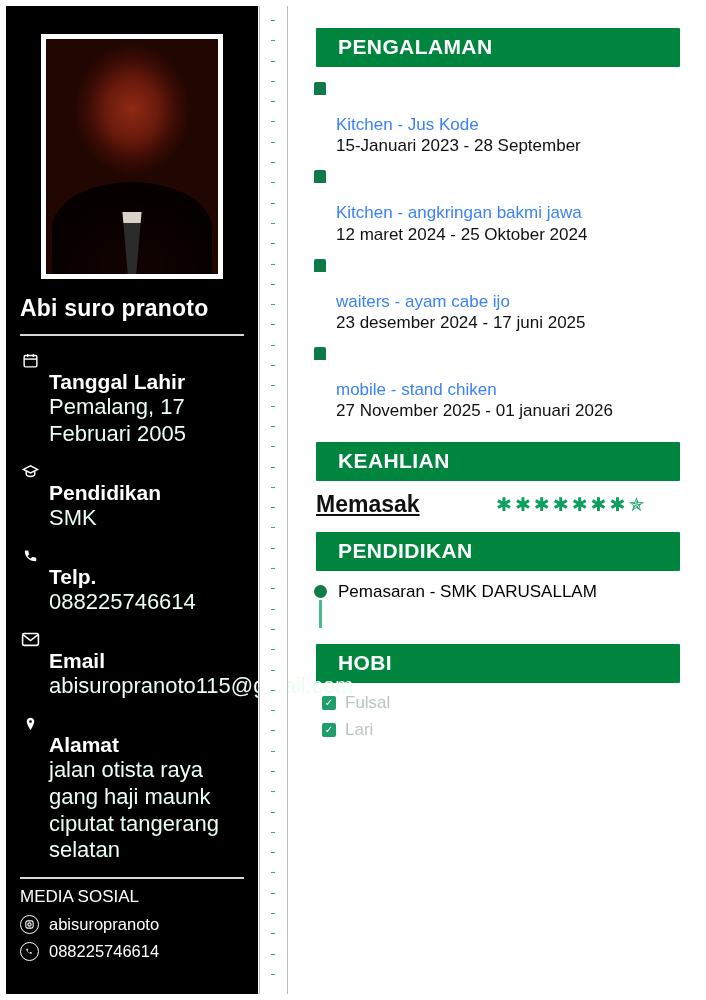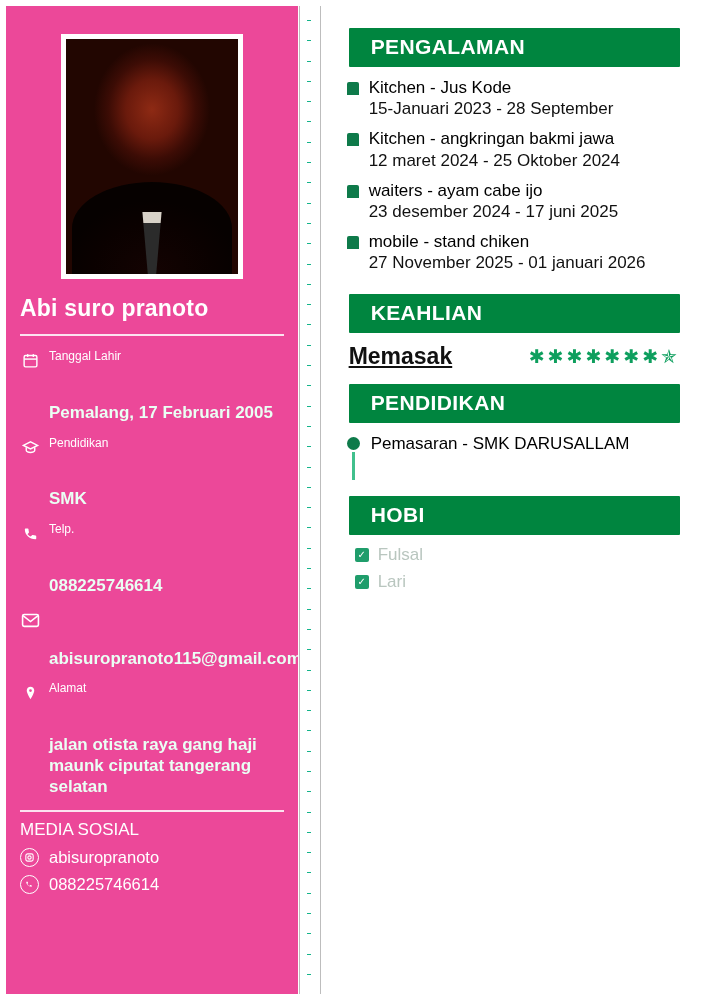--- a/index.html
+++ b/index.html
@@ -11,22 +11,22 @@
   }
   .page {
     position: relative;
     width: 706px; height: 1000px;
     background: #ffffff;
     display: flex;
     padding: 6px 8px 6px 6px;
   }
   
   .left {
-    width: 292px;
-    background: #ec4899;
+    width: 252px;
+    background: #000000;
     color: #ffffff;
     padding: 18px 14px 10px 14px;
     position: relative;
   }
   .photo-frame {
     width: 182px; height: 245px;
     margin: 10px auto 0 auto;
     background: #ffffff;
     padding: 5px;
   }
@@ -73,27 +73,26 @@
     align-items: flex-start;
   }
   .info-ic {
     width: 20px; flex: 0 0 20px;
     color: #ffffff;
     padding-top: 2px;
     text-align: center;
   }
   .info-ic svg { display:block; margin:0 auto; }
   .info-label {
-    font-size: 12px; font-weight: normal; line-height: 1.15;
+    font-size: 21px; font-weight: bold; line-height: 1.15; margin-top: 20px;
   }
   .info-val {
-    font-size: 17px; line-height: 1.22;
+    font-size: 22px; line-height: 1.22;
     color: #eafff4;
-    font-weight: 700;
-    margin-top: 39px;
+    font-weight: 400;
   }
   .social-title {
     font-size: 17px;
     margin: 4px 0 8px 0;
     font-weight: 400;
   }
   .social-row {
     display:flex; align-items:center; gap:10px;
     margin-bottom: 8px;
     text-align: right;
@@ -148,21 +147,21 @@
   }
   .exp-list { margin: 0 0 20px 10px; }
   .exp-item {
     display:flex; gap:10px; margin-bottom: 8px;
     align-items: flex-start;
   }
   .sq-bullet {
     width: 12px; height: 13px; background:#0e7a4a; margin-top:5px; flex:0 0 12px;
     border-radius: 2px 2px 0 0;
   }
-  .exp-t1 { font-size: 17px; color:#000000; line-height:1.25; }
+  .exp-t1 { font-size: 17px; color:#3b82f6; line-height:1.25;margin-top:37px; }
   .exp-t2 { font-size: 17px; color:#111; line-height:1.3; }
 
   .skill-row {
     display:flex; align-items:center; margin: 4px 0 14px 12px;
   }
   .skill-name { font-size: 23px; font-weight: bold; color:#111; width: 180px; text-decoration: underline; }
   .stars { color:#0e9f5e; font-size: 19px; letter-spacing: 3px; }
   .star-half { color:#0e9f5e; font-size:19px; }
 
   .edu-item {
@@ -239,20 +238,21 @@
     </div>
 
     <div class="info-row">
       <div class="info-ic">
         <svg width="19" height="16" viewBox="0 0 24 20" fill="none" stroke="#ffffff" stroke-width="2">
           <rect x="2" y="3" width="20" height="15" rx="2"></rect>
             <path d="M2.5 4.5L12 12l9.5-7.5"></path>
         </svg>
       </div>
       <div>
+        <div class="info-label">Email</div>
         <div class="info-val">abisuropranoto115@gmail.com</div>
       </div>
     </div>
 
     <div class="info-row">
       <div class="info-ic">
         <svg width="15" height="18" viewBox="0 0 24 24" fill="#ffffff">
           <path d="M12 2C8.7 2 6 4.7 6 8c0 4.6 6 14 6 14s6-9.4 6-14c0-3.3-2.7-6-6-6zm0 8.2A2.2 2.2 0 1 1 12 5.8a2.2 2.2 0 0 1 0 4.4z"></path>
         </svg>
       </div>

